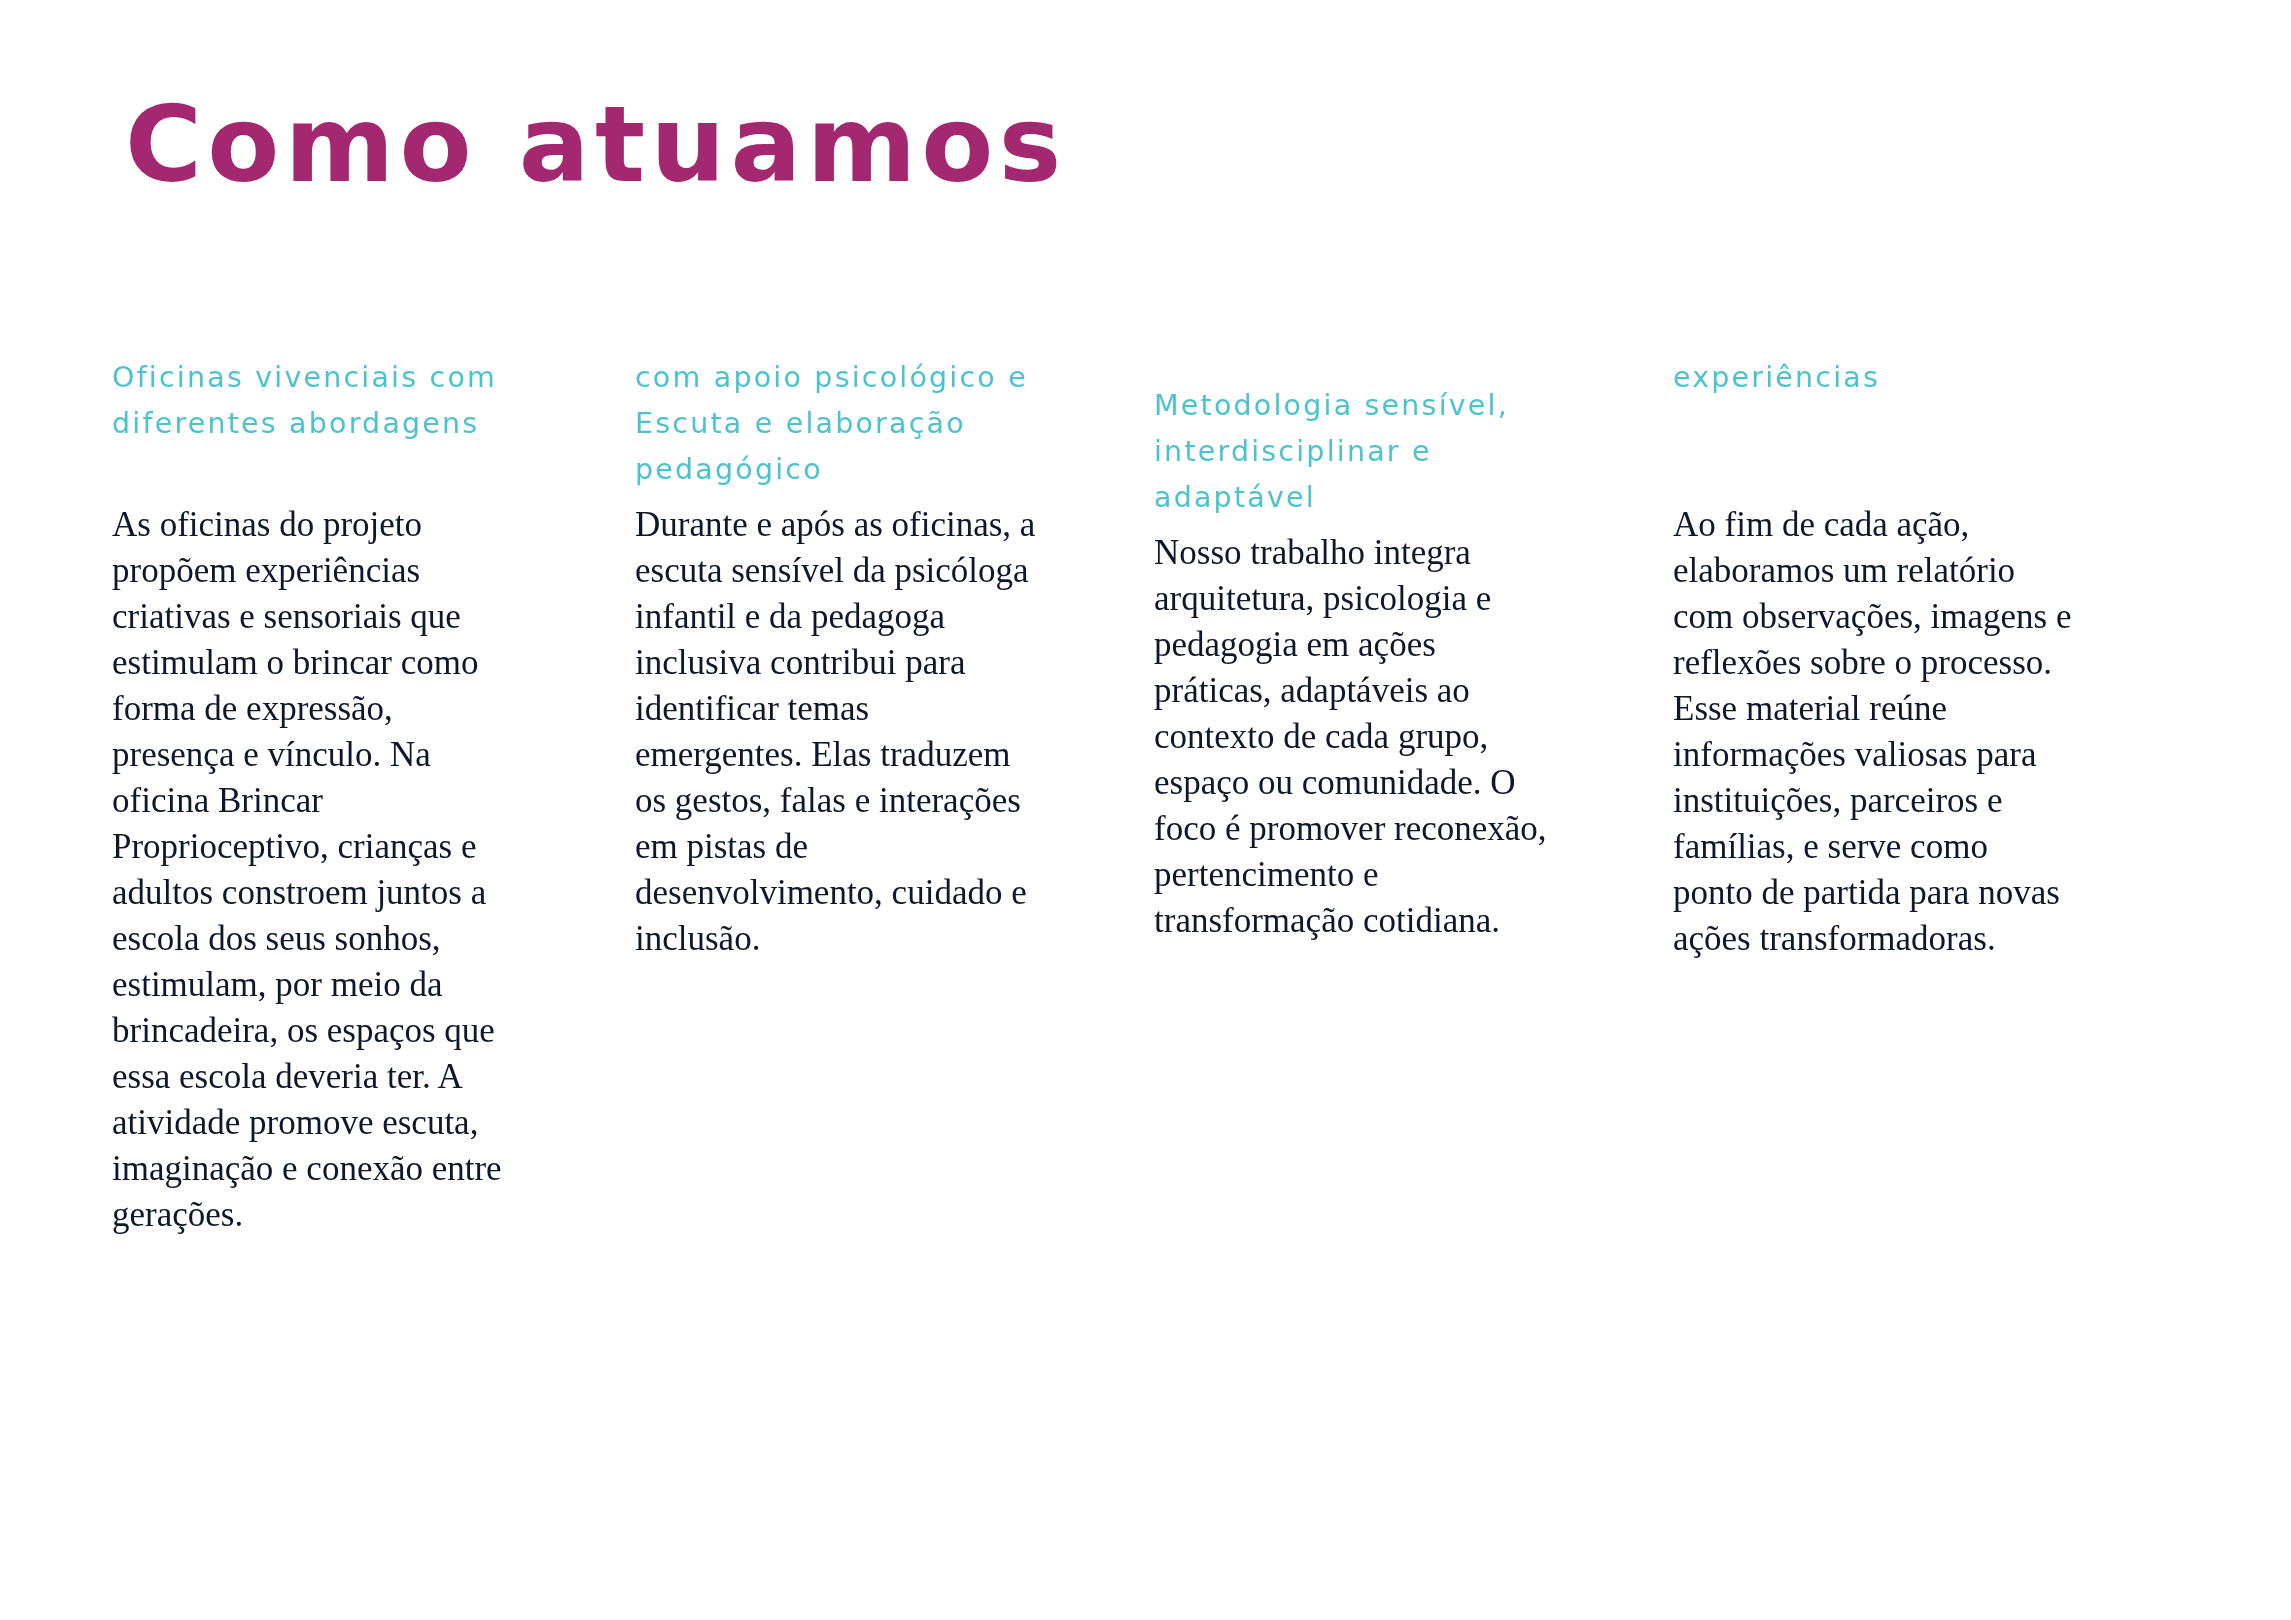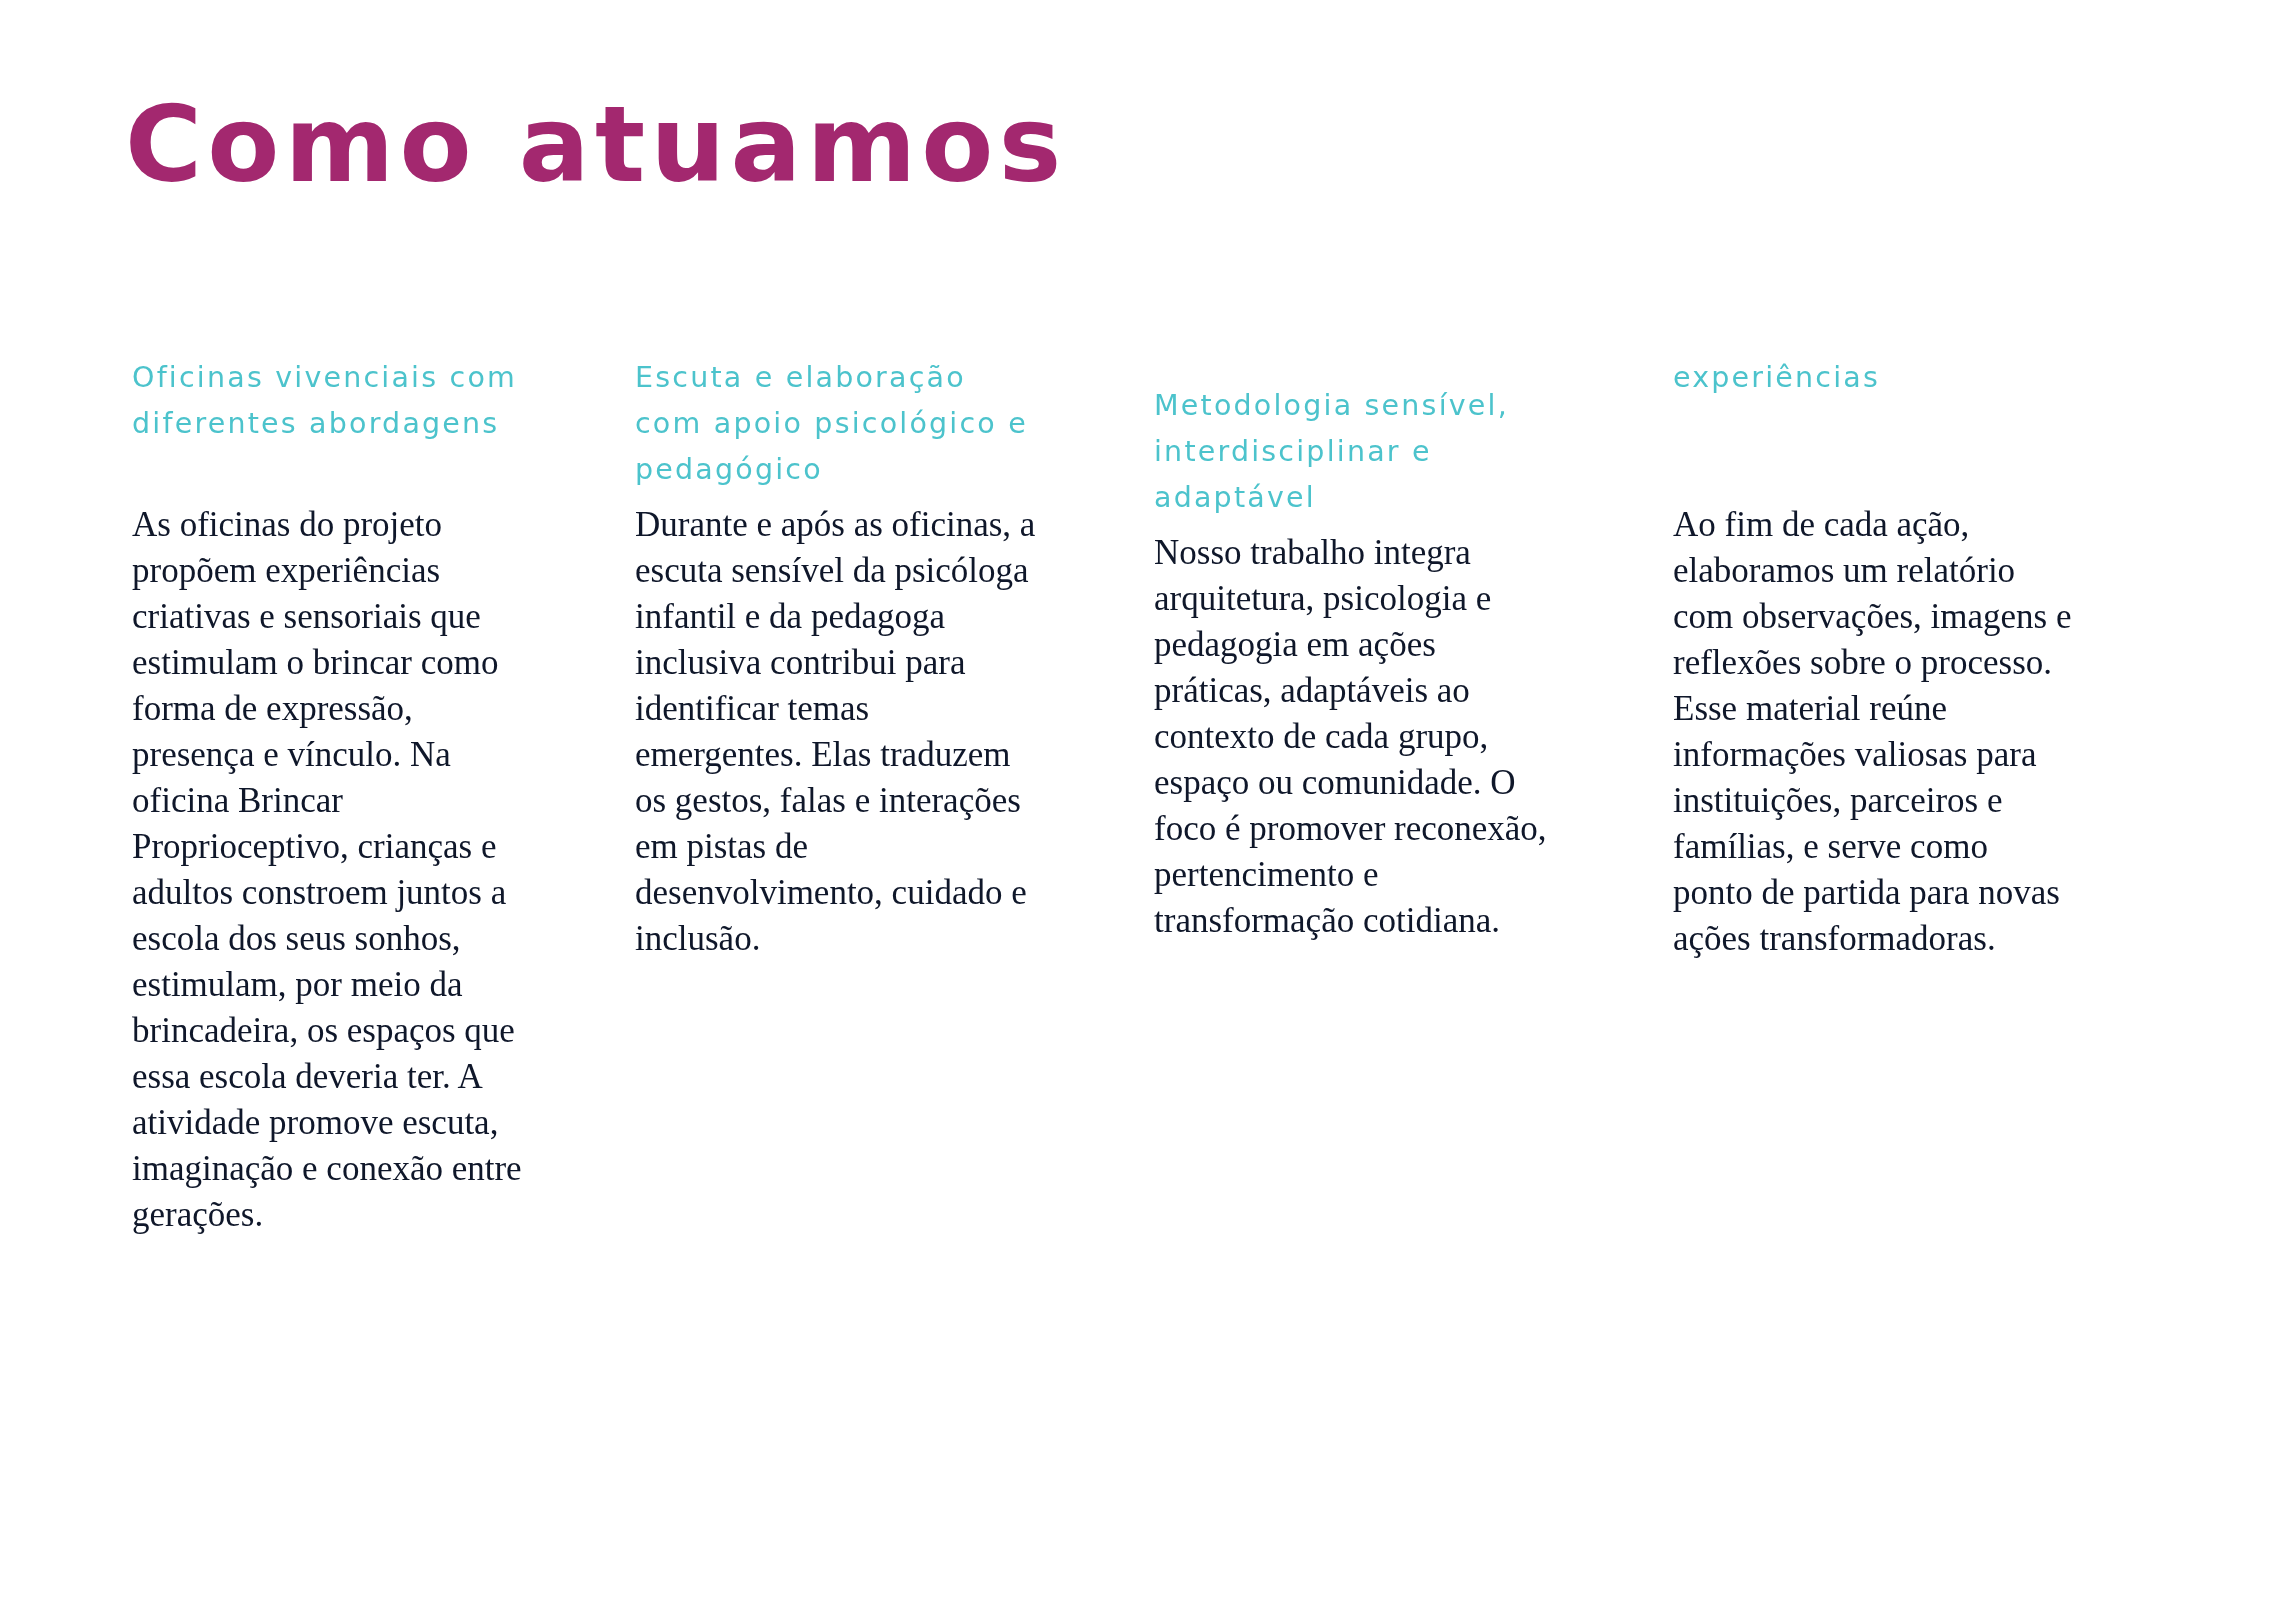--- a/index.html
+++ b/index.html
@@ -23,21 +23,21 @@
       font-size: 105px;
       line-height: 1;
       letter-spacing: 5.3px;
       color: #a3286f;
     }
     .column {
       position: absolute;
       top: 355px;
       width: 463px;
     }
-    .col-1 { left: 132px; }
+    .col-1 { left: 112px; }
     .col-2 { left: 635px; }
     .col-3 { left: 1154px; margin-top: 28px; }
     .col-4 { left: 1673px; }
     .col-heading {
       margin: 0;
       height: 143px;
       font-family: "DejaVu Sans", sans-serif;
       font-weight: normal;
       font-size: 28.5px;
       line-height: 46px;
@@ -82,22 +82,22 @@
     <span class="line">brincadeira, os espaços que</span>
     <span class="line">essa escola deveria ter. A</span>
     <span class="line">atividade promove escuta,</span>
     <span class="line">imaginação e conexão entre</span>
     <span class="line">gerações.</span>
   </p>
 </section>
 
 <section class="column col-2">
   <h2 class="col-heading">
+    <span class="line">com apoio psicológico e</span>
     <span class="line">Escuta e elaboração</span>
-    <span class="line">com apoio psicológico e</span>
     <span class="line">pedagógico</span>
   </h2>
   <p class="col-body">
     <span class="line">Durante e após as oficinas, a</span>
     <span class="line">escuta sensível da psicóloga</span>
     <span class="line">infantil e da pedagoga</span>
     <span class="line">inclusiva contribui para</span>
     <span class="line">identificar temas</span>
     <span class="line">emergentes. Elas traduzem</span>
     <span class="line">os gestos, falas e interações</span>

